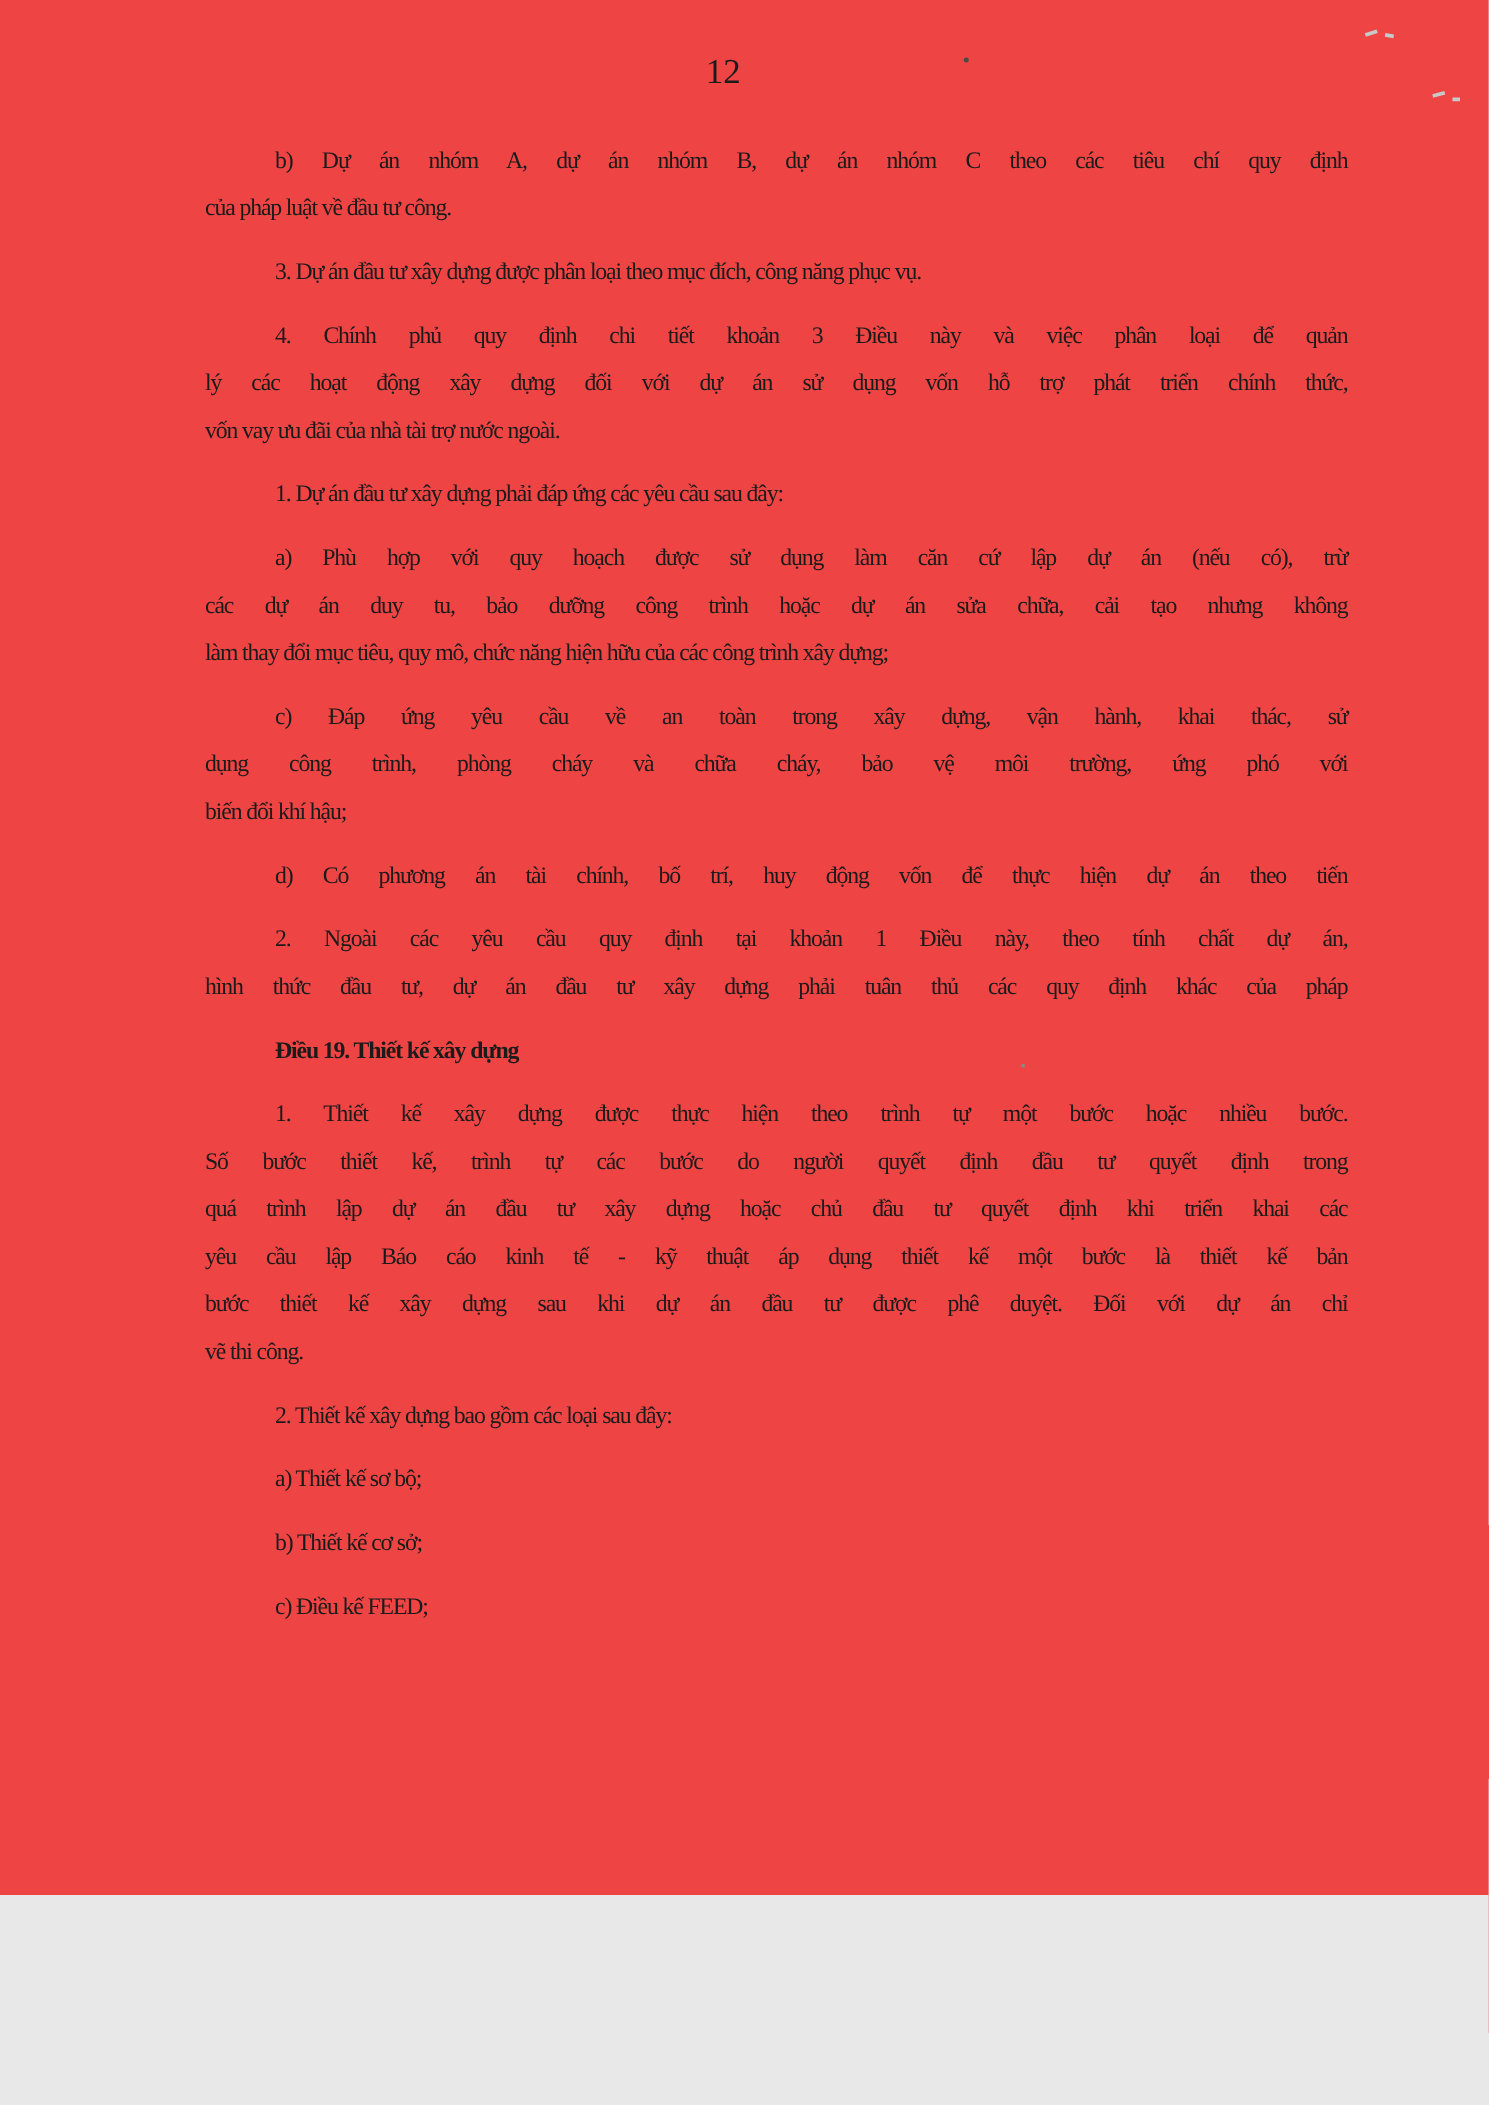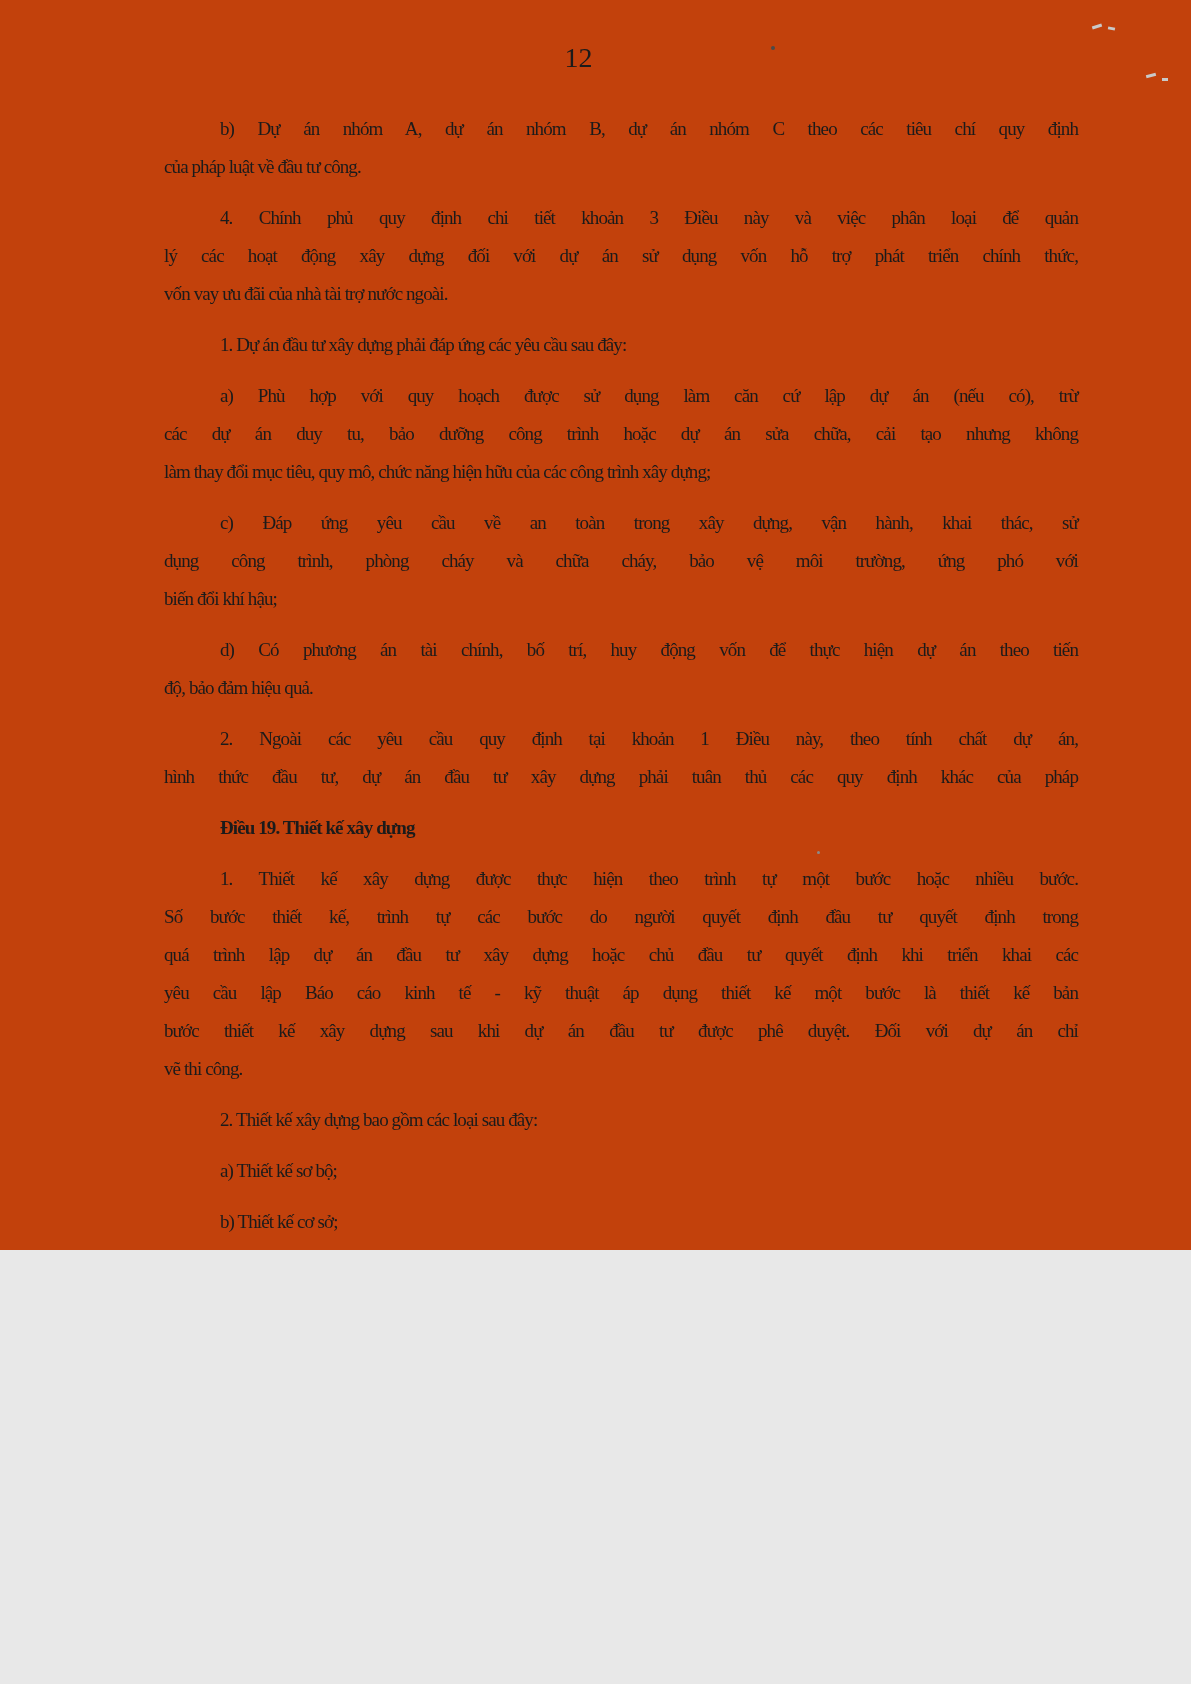--- a/index.html
+++ b/index.html
@@ -1,22 +1,22 @@
 <!DOCTYPE html>
 <html lang="vi"><head>
 <meta charset="utf-8">
 <title>Trang 12</title>
 <style>
   html, body { margin: 0; padding: 0; background: #e8e8e8; }
   .page {
     position: relative;
     width: 1191px;
-    height: 1250px;
+    height: 1516px;
     margin: 0 auto;
-    background: #c2410c;
+    background: #ef4444;
     overflow: hidden;
     font-family: "Liberation Serif", "DejaVu Serif", serif;
     color: #1b1b1b;
   }
   .page-number {
     position: absolute;
     top: 40px;
     left: 0;
     width: 1157px;
     text-align: center;
@@ -76,40 +76,42 @@
   <span class="speck s2a"></span>
   <span class="speck s2b"></span>
   <span class="dot d2"></span>
 
   <main class="content">
     <article class="block para">
         <span class="tline">b) Dự án nhóm A, dự án nhóm B, dự án nhóm C theo các tiêu chí quy định</span>
         <span class="tline last">của pháp luật về đầu tư công.</span>
       </article>
     <article class="block para">
+        <span class="tline last">3. Dự án đầu tư xây dựng được phân loại theo mục đích, công năng phục vụ.</span>
+      </article>
+    <article class="block para">
         <span class="tline">4. Chính phủ quy định chi tiết khoản 3 Điều này và việc phân loại để quản</span>
         <span class="tline">lý các hoạt động xây dựng đối với dự án sử dụng vốn hỗ trợ phát triển chính thức,</span>
         <span class="tline last">vốn vay ưu đãi của nhà tài trợ nước ngoài.</span>
       </article>
     <article class="block para">
         <span class="tline last">1. Dự án đầu tư xây dựng phải đáp ứng các yêu cầu sau đây:</span>
       </article>
     <article class="block para">
         <span class="tline">a) Phù hợp với quy hoạch được sử dụng làm căn cứ lập dự án (nếu có), trừ</span>
         <span class="tline">các dự án duy tu, bảo dưỡng công trình hoặc dự án sửa chữa, cải tạo nhưng không</span>
         <span class="tline last">làm thay đổi mục tiêu, quy mô, chức năng hiện hữu của các công trình xây dựng;</span>
       </article>
     <article class="block para">
         <span class="tline">c) Đáp ứng yêu cầu về an toàn trong xây dựng, vận hành, khai thác, sử</span>
         <span class="tline">dụng công trình, phòng cháy và chữa cháy, bảo vệ môi trường, ứng phó với</span>
         <span class="tline last">biến đổi khí hậu;</span>
       </article>
     <article class="block para">
         <span class="tline">d) Có phương án tài chính, bố trí, huy động vốn để thực hiện dự án theo tiến</span>
-        <span class="tline last">độ, bảo đảm hiệu quả.</span>
       </article>
     <article class="block para">
         <span class="tline">2. Ngoài các yêu cầu quy định tại khoản 1 Điều này, theo tính chất dự án,</span>
         <span class="tline">hình thức đầu tư, dự án đầu tư xây dựng phải tuân thủ các quy định khác của pháp</span>
       </article>
     <article class="block heading">
         <span class="tline last">Điều 19. Thiết kế xây dựng</span>
       </article>
     <article class="block para">
         <span class="tline">1. Thiết kế xây dựng được thực hiện theo trình tự một bước hoặc nhiều bước.</span>

